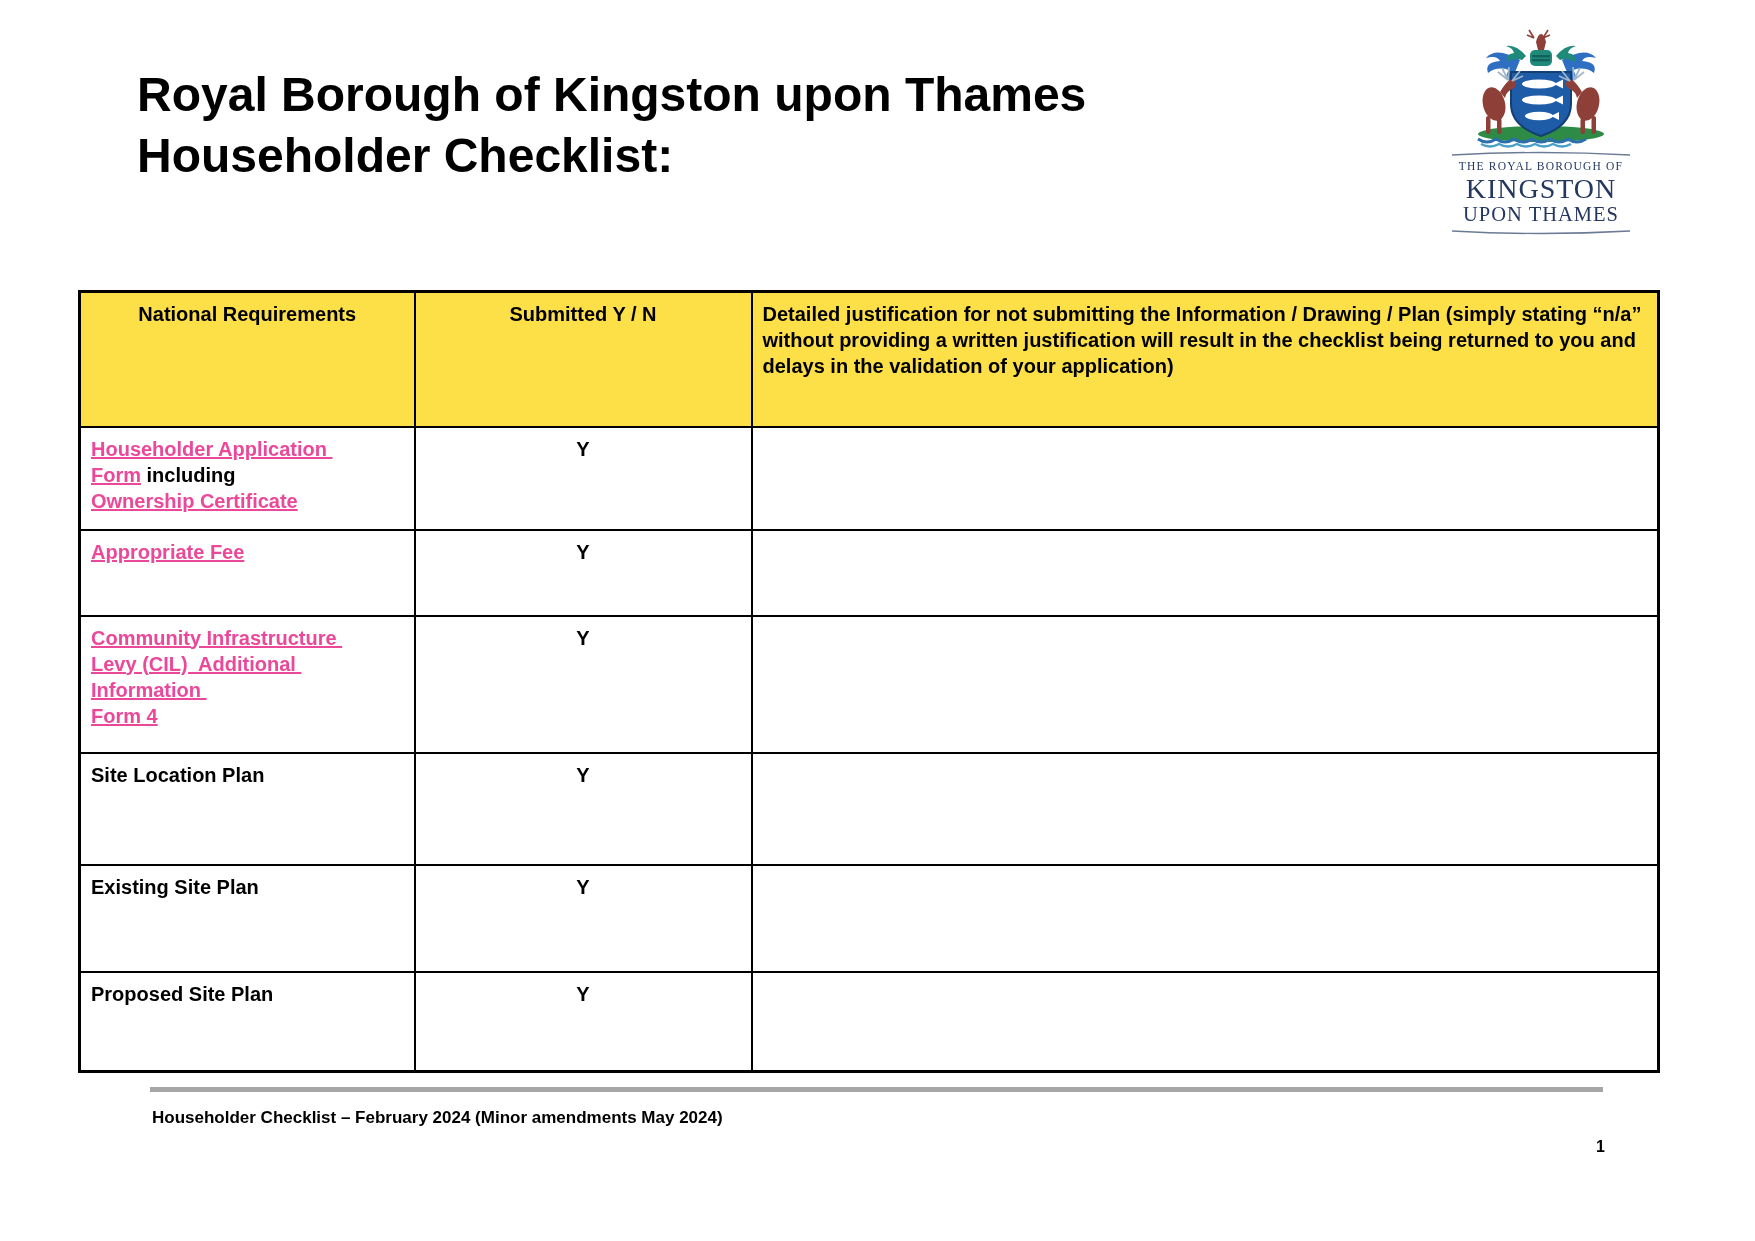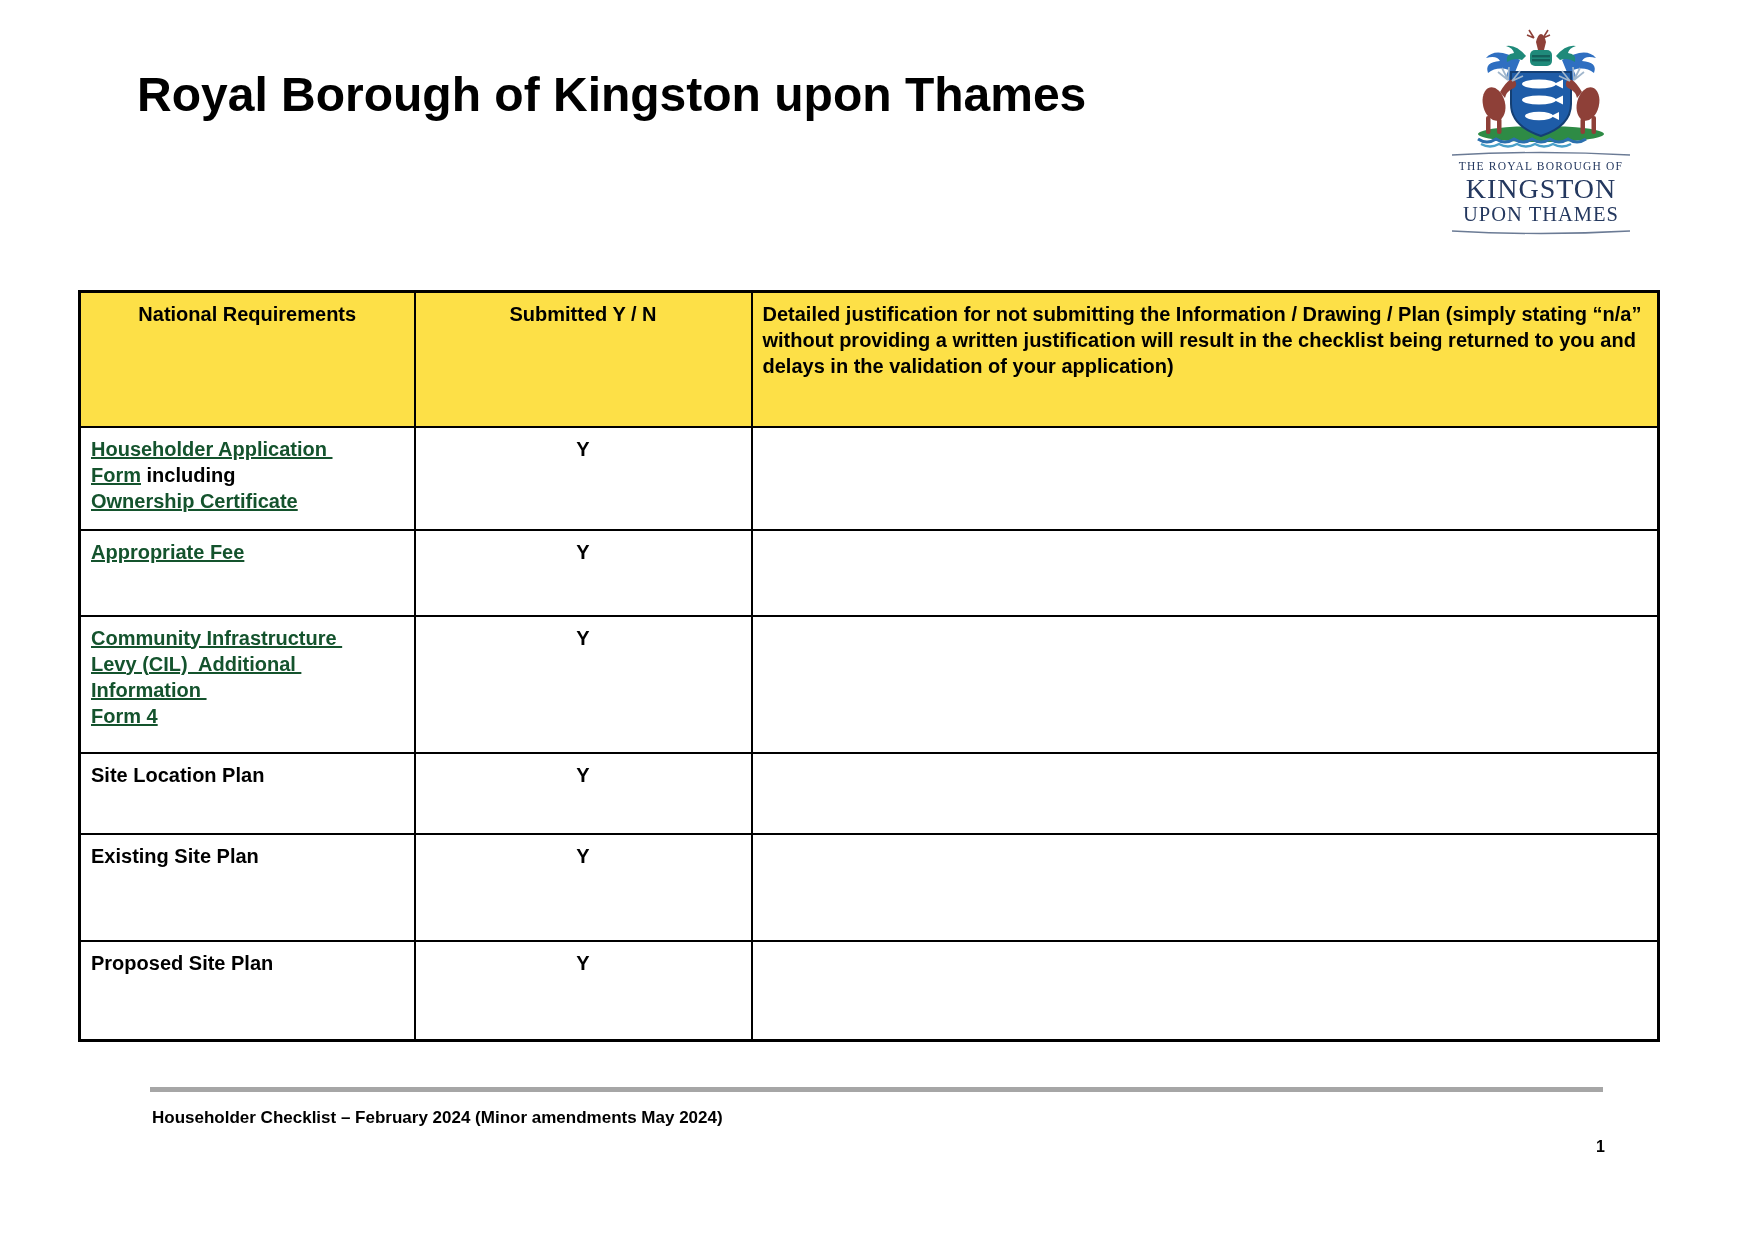--- a/index.html
+++ b/index.html
@@ -27,37 +27,38 @@
                   font-size:20px;line-height:26px;font-weight:bold;color:#000;}
   .checklist thead tr{height:135px;}
   .checklist th{background:#fde047;}
   .checklist th.c1,.checklist th.c2{text-align:center;}
   .checklist th.c3{text-align:left;}
   .checklist td.req{text-align:left;white-space:pre-wrap;}
   .checklist td.sub{text-align:center;}
   .checklist tbody tr:nth-child(1){height:103px;}
   .checklist tbody tr:nth-child(2){height:86px;}
   .checklist tbody tr:nth-child(3){height:137px;}
-  .checklist tbody tr:nth-child(4){height:81px;}
+  .checklist tbody tr:nth-child(4){height:112px;}
   .checklist tbody tr:nth-child(5){height:107px;}
   .checklist tbody tr:nth-child(6){height:100px;}
-  a.req-link{color:#14532d;text-decoration:underline;cursor:pointer;}
+  a.req-link{color:#ec4899;text-decoration:underline;cursor:pointer;}
 
   
   .footer-rule{position:absolute;left:150px;top:1087px;width:1453px;height:5px;background:#a6a6a6;}
   .footer-text{position:absolute;left:152px;top:1108px;font-size:17px;font-weight:bold;color:#000;}
   .page-number{position:absolute;left:1540px;top:1138px;width:65px;text-align:right;font-size:16px;font-weight:bold;color:#000;}
 </style>
 </head>
 <body>
 
 <div class="page">
 
   <div class="doc-title">
     <div>Royal Borough of Kingston upon Thames</div>
+    <div>Householder Checklist:</div>
   </div>
 
   <div class="logo">
     <svg width="186" height="122" viewBox="0 0 186 122" aria-hidden="true">
 
       <ellipse cx="93" cy="106" rx="63" ry="8" fill="#2e8b45"></ellipse>
       <path d="M30,111 q9,6 18,0 q9,6 18,0 q9,6 18,0 q9,6 18,0 q9,6 18,0 q9,6 18,0" stroke="#2b6fad" stroke-width="3" fill="none"></path>
       <path d="M33,116 q9,5 18,0 q9,5 18,0 q9,5 18,0 q9,5 18,0 q9,5 18,0" stroke="#49a0c9" stroke-width="2.4" fill="none"></path>
 
       <path d="M72,32 q-24,-14 -34,-2 q11,-3 14,3 q-16,1 -12,12 q9,-7 21,-3 q-6,8 2,12 z" fill="#2f6fc1"></path>

